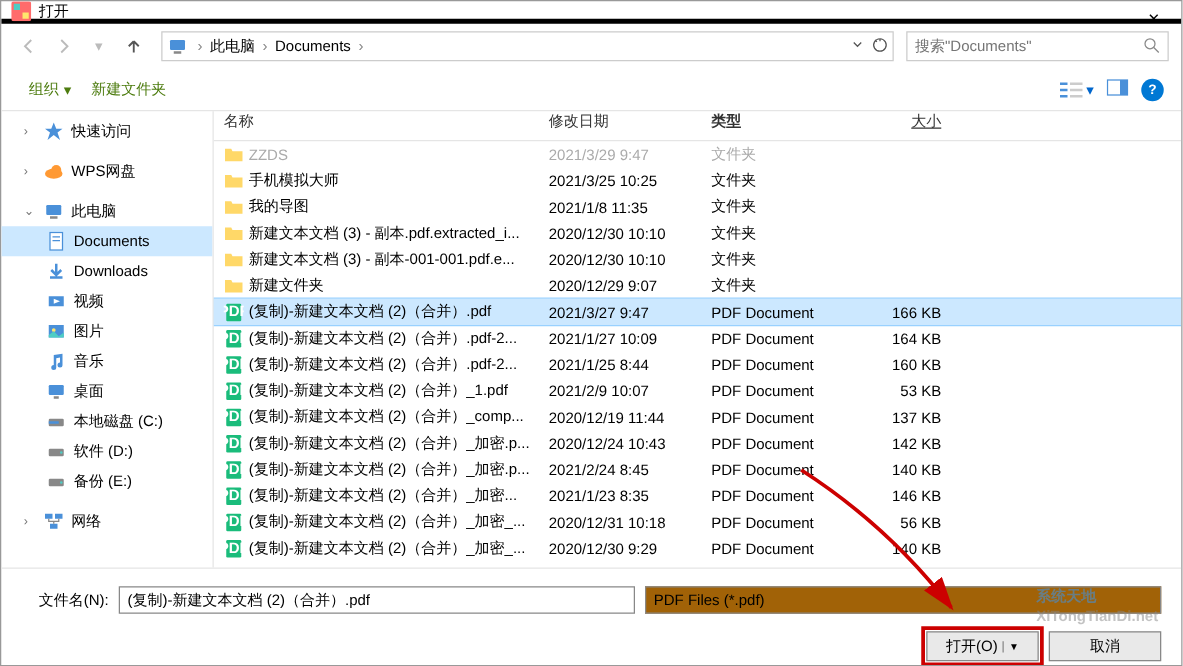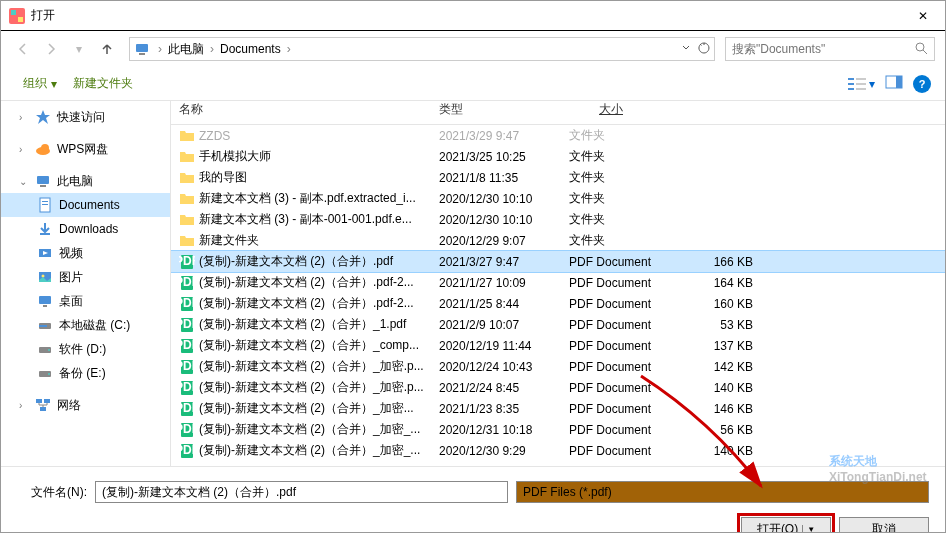--- a/index.html
+++ b/index.html
@@ -1,17 +1,17 @@
 <!DOCTYPE html>
 <html><head>
 <meta charset="utf-8">
 <style>
 * { box-sizing: border-box; margin: 0; padding: 0; font-family: "Microsoft YaHei", "Segoe UI", sans-serif; font-size: 12px; }
 body { background: #fff; width: 946px; height: 533px; overflow: hidden; position: relative; border: 1px solid #999; }
-.titlebar { display: flex; align-items: center; height: 30px; padding: 0 2px 0 8px; border-bottom: 1px solid #000000; }
+.titlebar { display: flex; height: 18px; padding: 0 2px 0 8px; border-bottom: 4px solid #000000; }
 .titlebar .app-icon { width: 16px; height: 16px; margin-right: 6px; }
 .titlebar .title { flex: 1; }
 .titlebar .close { width: 40px; height: 28px; display: flex; align-items: center; justify-content: center; cursor: pointer; }
 .navbar { display: flex; align-items: center; height: 36px; padding: 4px 10px; gap: 4px; }
 .nav-btn { width: 24px; height: 24px; display: flex; align-items: center; justify-content: center; color: #555; cursor: pointer; }
 .nav-btn.disabled { color: #bbb; }
 .crumb-wrap { flex: 1; border: 1px solid #ccc; height: 24px; display: flex; align-items: center; padding: 0 4px; margin: 0 6px; }
 .crumb-icon { width: 16px; height: 16px; margin-right: 4px; }
 .crumb-sep { color: #888; padding: 0 4px; }
 .crumb-item { padding: 0 2px; }
@@ -25,37 +25,37 @@
 .main { display: flex; height: 365px; }
 .sidebar { width: 170px; border-right: 1px solid #e5e5e5; padding: 4px 0; overflow: hidden; }
 .side-item { display: flex; align-items: center; height: 24px; padding: 0 6px 0 18px; gap: 6px; cursor: pointer; }
 .side-item.indent { padding-left: 36px; }
 .side-item.selected { background: #cce8ff; }
 .expand-caret { width: 10px; color: #777; font-size: 10px; }
 .side-icon { width: 16px; height: 16px; display: flex; align-items: center; justify-content: center; }
 .content { flex: 1; display: flex; flex-direction: column; }
 .col-headers { display: flex; height: 24px; border-bottom: 1px solid #e5e5e5; color: #333; }
 .col-headers > div { padding: 0 8px; }
-.c-name { width: 260px; } .c-date { width: 130px; } .c-type { width: 120px; } .c-size { width: 80px; text-align: right; text-decoration: underline; }
+.c-name { width: 260px; } .c-date { width: 130px; } .c-type { width: 120px; font-weight: bold; } .c-size { width: 80px; text-align: right; text-decoration: underline; }
 .file-list { flex: 1; overflow: hidden; }
 .file-row { display: flex; height: 21px; align-items: center; padding-left: 8px; cursor: pointer; }
 .file-row.faded { color: #aaa; }
 .file-row.selected { background: #cce8ff; outline: 1px solid #99d1ff; }
 .file-icon { width: 16px; height: 16px; margin-right: 4px; display: flex; align-items: center; justify-content: center; flex-shrink: 0; }
 .fn { width: 232px; white-space: nowrap; overflow: hidden; text-overflow: ellipsis; }
 .fd { width: 130px; padding: 0 8px; } .ft { width: 120px; padding: 0 8px; } .fs { width: 80px; text-align: right; padding: 0 8px; }
 .bottom { border-top: 1px solid #e5e5e5; padding: 14px 16px 10px; }
 .filename-row { display: flex; align-items: center; gap: 8px; margin-bottom: 14px; }
 .filename-row label { width: 70px; text-align: right; }
 .filename-row input { flex: 1; border: 1px solid #888; height: 22px; padding: 0 6px; }
 .filename-row select, .file-filter { width: 190px; border: 1px solid #888; height: 22px; padding: 0 4px; background: #a16207; }
 .buttons-row { display: flex; justify-content: flex-end; gap: 8px; }
 .btn { width: 90px; height: 24px; border: 1px solid #888; background: #e9e9e9; cursor: pointer; display: flex; align-items: center; justify-content: center; }
 .btn.primary { outline: 3px solid #cc0000; outline-offset: 1px; }
-.watermark { position: absolute; right: 6px; bottom: 40px; font-size: 18px; color: #0f766e; opacity: 0.5; pointer-events: none; font-weight: bold; }
+.watermark { position: absolute; right: 6px; bottom: 24px; font-size: 18px; color: #0f766e; opacity: 0.5; pointer-events: none; font-weight: bold; }
 .arrow { position: absolute; pointer-events: none; }
 .folder-svg { fill: #ffd868; }
 .pdf-svg { fill: #1abc7b; }
 .drive-svg { fill: #888; }
 </style>
 </head>
 <body>
 
 <div class="titlebar">
   <span class="app-icon">
@@ -199,20 +199,28 @@
             <rect x="2" y="3" width="12" height="10" fill="#4a90d9"></rect>
             <circle cx="6" cy="7" r="1.5" fill="#ffe66d"></circle>
             <path d="M2 11 L6 8 L10 12 L14 9 L14 13 L2 13 Z" fill="#4ecdc4"></path>
           </svg>
         </span>
         <span>图片</span>
       </div>
     <div class="side-item indent">
         <span class="side-icon">
           <svg viewBox="0 0 16 16">
+            <path d="M6 3 L13 2 L13 11 A2 2 0 1 1 11 9 L11 5 L8 5.5 L8 13 A2 2 0 1 1 6 11 Z" fill="#4a90d9"></path>
+          </svg>
+        </span>
+        <span>音乐</span>
+      </div>
+    <div class="side-item indent">
+        <span class="side-icon">
+          <svg viewBox="0 0 16 16">
             <rect x="2" y="3" width="12" height="8" fill="#4a90d9" rx="1"></rect>
             <rect x="6" y="12" width="4" height="2" fill="#888"></rect>
           </svg>
         </span>
         <span>桌面</span>
       </div>
     <div class="side-item indent">
         <span class="side-icon">
           <svg viewBox="0 0 16 16">
             <rect x="2" y="6" width="12" height="6" class="drive-svg" rx="1"></rect>
@@ -250,20 +258,21 @@
             <path d="M4 6 L4 8 L12 8 L12 6 M8 8 L8 10" stroke="#888" fill="none"></path>
           </svg>
         </span>
         <span>网络</span>
       </div>
   </div>
 
   <div class="content">
     <div class="col-headers">
       <div class="c-name">名称</div>
+      <div class="c-date">修改日期</div>
       <div class="c-type">类型</div>
       <div class="c-size">大小</div>
     </div>
     <div class="file-list" id="file-list">
         <div class="file-row faded">
           <span class="file-icon">
             <svg viewBox="0 0 16 16">
               <path class="folder-svg" d="M1 4 L1 13 L15 13 L15 5 L7 5 L6 3 L1 3 Z"></path>
             </svg>
           </span>

